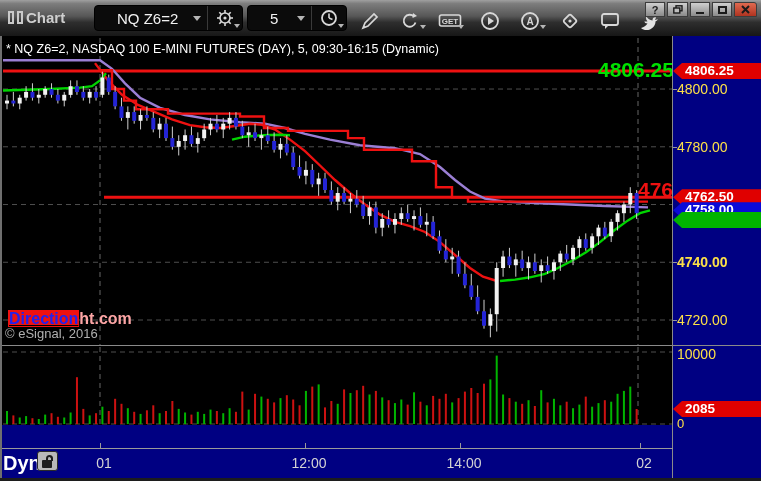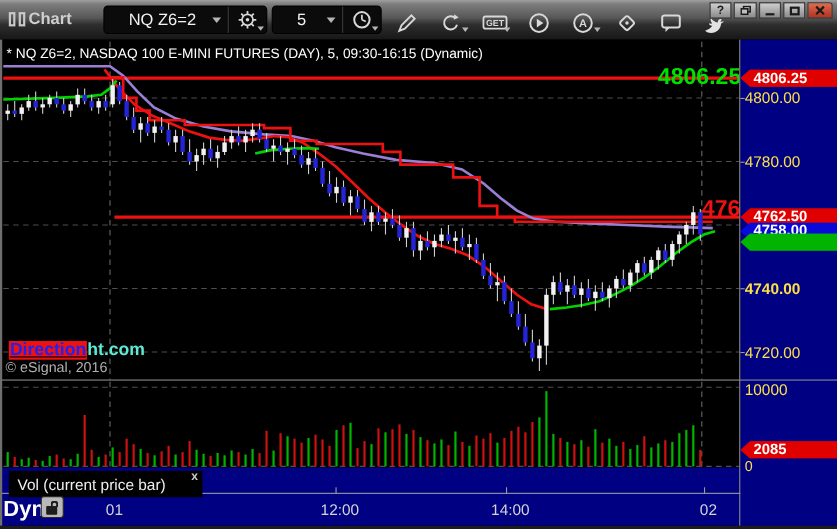--- a/index.html
+++ b/index.html
@@ -29,21 +29,21 @@
   #chart-svg{position:absolute;left:0;top:0;z-index:2;}
   .hdivider{position:absolute;left:0;top:345px;width:761px;height:1px;background:#8a8a8a;z-index:4;}
   .vdivider{position:absolute;left:672px;top:36px;width:1px;height:442px;background:#8a8a8a;z-index:4;}
   .band-top{position:absolute;left:0;top:448px;width:673px;height:1px;background:#9a9a9a;z-index:4;}
   .left-strip{position:absolute;left:0;top:36px;width:2px;height:442px;background:#6f6f6f;z-index:4;}
   .bottom-strip{position:absolute;left:0;top:478px;width:761px;height:3px;background:#1c1c1c;z-index:6;}
   #chart-header{position:absolute;left:6px;top:42px;color:#fff;font-size:12.5px;z-index:3;white-space:nowrap;}
   
   #watermark{position:absolute;left:8px;top:310px;z-index:3;font-size:16px;font-weight:bold;text-decoration:underline;white-space:nowrap;}
   #watermark .hl{color:#2222ee;background:#ee1111;padding:0 1px;}
-  #watermark .rest{color:#5eead4;}
+  #watermark .rest{color:#fca5a5;}
   #copyright{position:absolute;left:5px;top:326px;color:#b0b0b0;font-size:13px;z-index:3;}
   
   .line-label{position:absolute;z-index:3;font-size:21px;font-weight:bold;overflow:hidden;white-space:nowrap;line-height:20px;}
   
   .ax-label{position:absolute;left:4px;color:#fde047;font-size:14px;z-index:2;}
   .ax-tag{position:absolute;left:0;width:88px;height:16px;color:#fff;font-size:13.5px;font-weight:bold;padding-left:12px;line-height:16px;clip-path:polygon(0 50%,9px 0,100% 0,100% 100%,9px 100%);z-index:3;}
   .tick{position:absolute;left:0;width:4px;height:1px;background:#9a9a9a;}
   
   .time-label{position:absolute;top:455px;color:#d4d4d4;font-size:14px;z-index:4;transform:translateX(-50%);text-align:center;}
   .time-tick{position:absolute;top:443px;width:1px;height:6px;background:#9a9a9a;z-index:4;}
@@ -527,24 +527,20 @@
   <div class="left-strip"></div>
   <div class="bottom-strip"></div>
 
   <div id="chart-header">* NQ Z6=2, NASDAQ 100 E-MINI FUTURES (DAY), 5, 09:30-16:15 (Dynamic)</div>
 
   <div id="watermark">
     <span class="hl">Direction</span><span class="rest">ht.com</span>
   </div>
   <div id="copyright">© eSignal, 2016</div>
 
-  <div id="vol-tab">
-    <span class="lbl">Vol (current price bar)</span>
-    <span class="x">x</span>
-  </div>
   <div id="dyn">Dyn</div>
   <div id="lock">
     <div class="shackle"></div>
     <div class="body"></div>
   </div>
 
 <div class="line-label" style="left: 598px; width: 74px; top: 60px; color: rgb(0, 224, 0);">4806.25</div>
     <div class="line-label" style="left: 638px; width: 35px; top: 180.306px; color: rgb(238, 17, 17);">4762.50</div>
     <div class="time-label" style="left: 104px;">01</div>
     <div class="time-tick" style="left: 100px;"></div>

